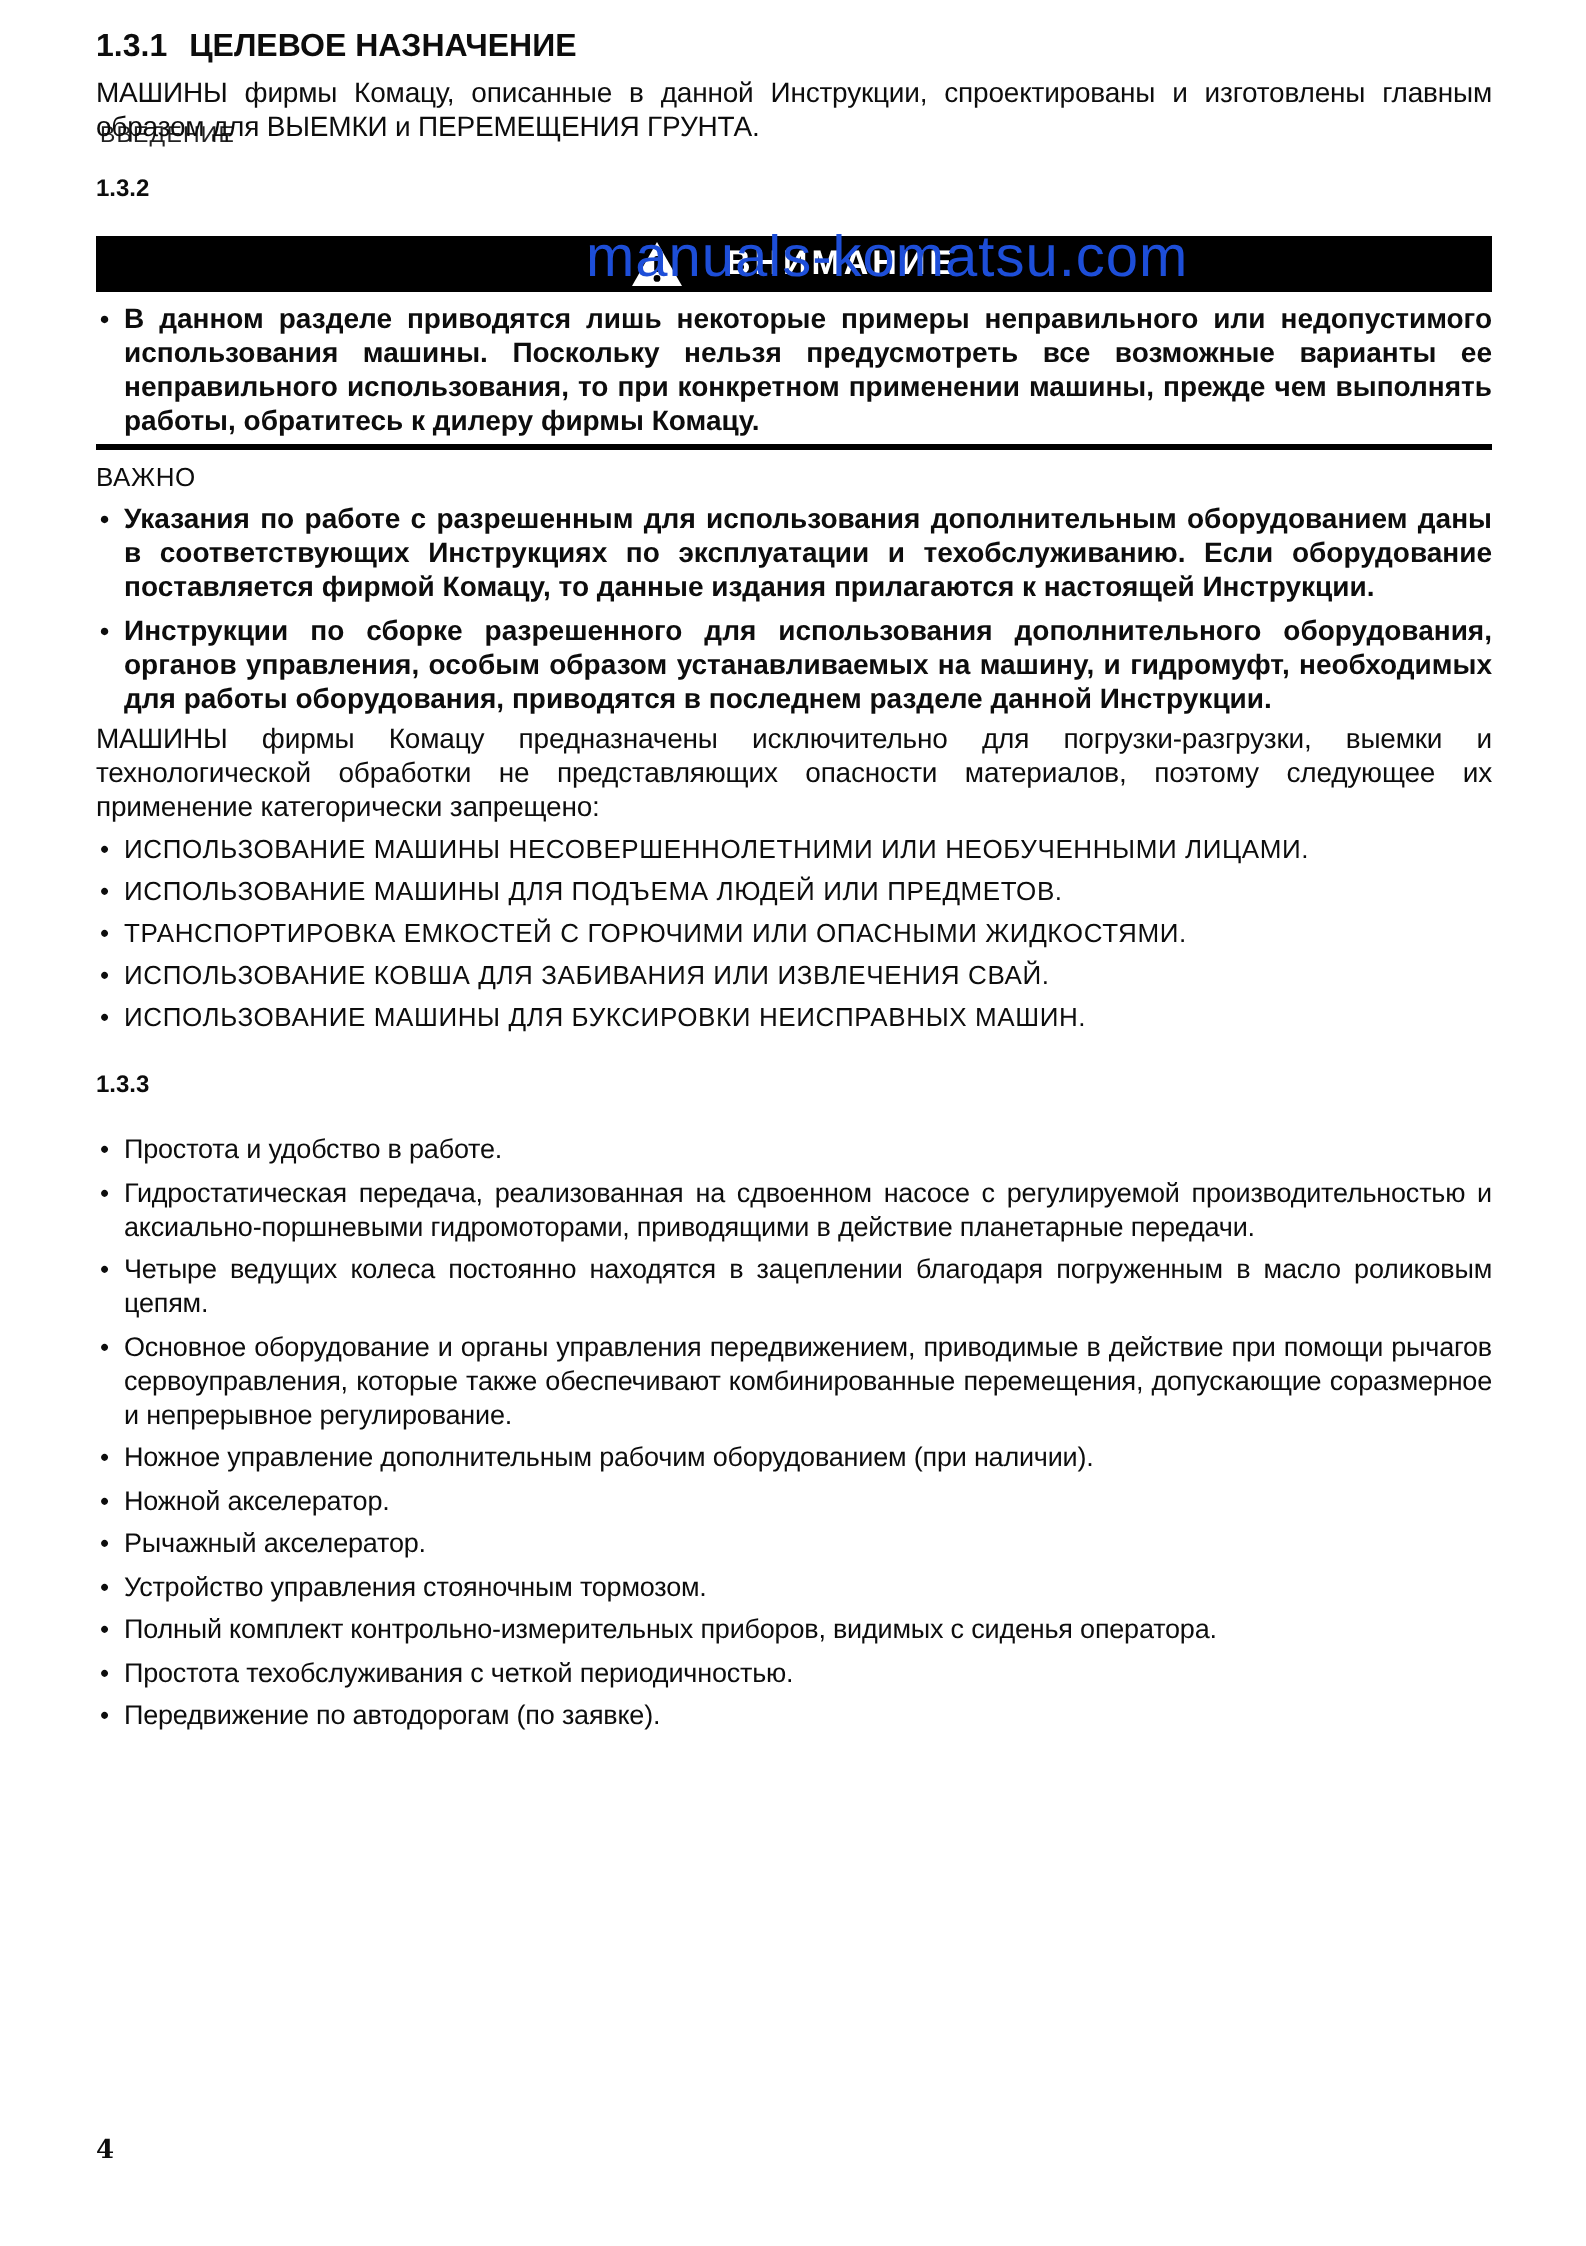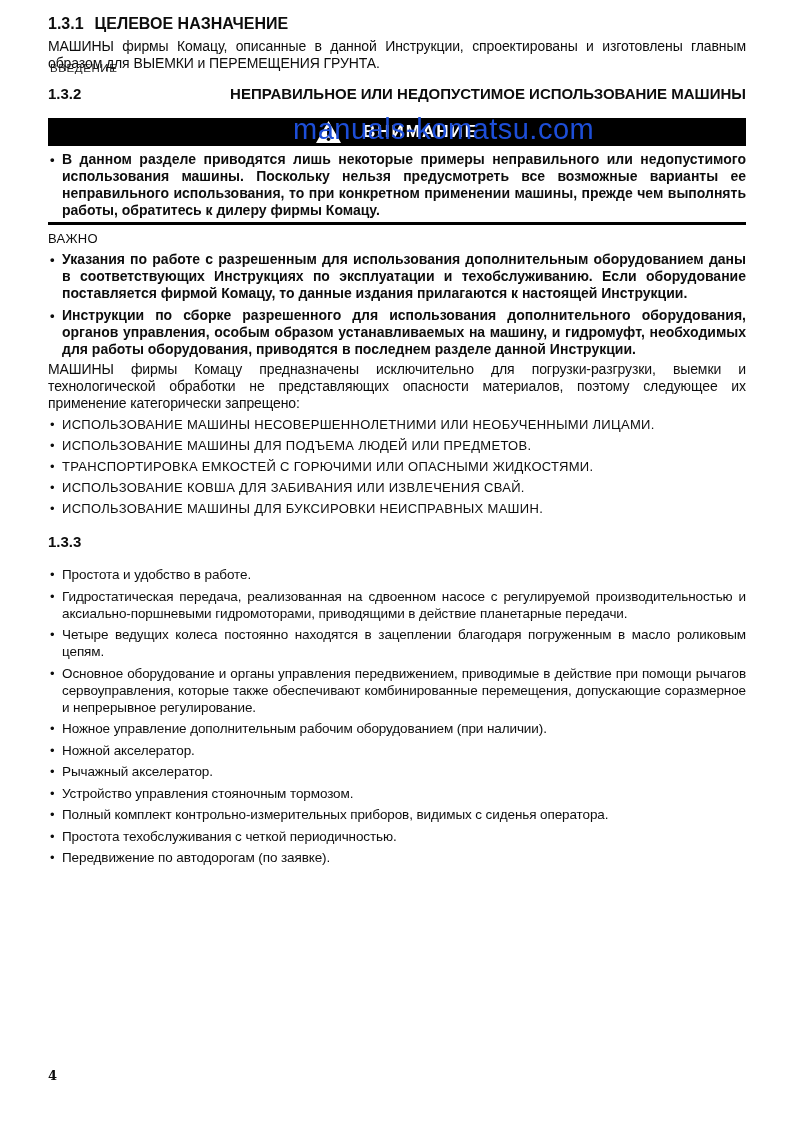--- a/index.html
+++ b/index.html
@@ -44,25 +44,24 @@
   }
   .h1 .sec-num { margin-right: 13px; }
   .h2 {
     margin-top: 14px;
     font-size: 16px;
     font-weight: bold;
     line-height: 19px;
   }
   .h2 .sec-num { margin-right: 11px; }
   .h-mid {
-    font-size: 15px;
+    font-size: 12px;
     font-weight: bold;
     line-height: 24px;
     display: flex;
-    justify-content: space-between;
   }
   .h-mid .sec-num { flex: 0 0 auto; margin-right: 13px; }
   .h-mid .sec-title { max-width: 540px; }
   .h132 { margin-top: 10px; }
   .h133 { margin-top: 13px; }
   .body-p {
     font-size: 14px;
     line-height: 17px;
     text-align: justify;
     letter-spacing: -0.1px;
@@ -160,21 +159,20 @@
 
 
     <div class="h2">
       <span class="sec-num">1.3.1</span><span>ЦЕЛЕВОЕ НАЗНАЧЕНИЕ</span>
     </div>
 
     <p class="body-p p-intent">МАШИНЫ фирмы Комацу, описанные в данной Инструкции, спроектированы и изготовлены главным образом для ВЫЕМКИ и ПЕРЕМЕЩЕНИЯ ГРУНТА.</p>
 
     <div class="h-mid h132">
       <span class="sec-num">1.3.2</span>
-      <span class="sec-title">НЕПРАВИЛЬНОЕ ИЛИ НЕДОПУСТИМОЕ ИСПОЛЬЗОВАНИЕ МАШИНЫ</span>
     </div>
 
     <div class="banner">
       <svg class="warn-icon" width="25" height="22" viewBox="0 0 25 22">
         <polygon points="12.5,0 25,22 0,22" fill="#ffffff"></polygon>
         <rect x="11.1" y="7" width="2.8" height="8" rx="1.2" fill="#000000"></rect>
         <circle cx="12.5" cy="18.2" r="1.7" fill="#000000"></circle>
       </svg>
       <span class="banner-label">ВНИМАНИЕ</span>
     </div>

